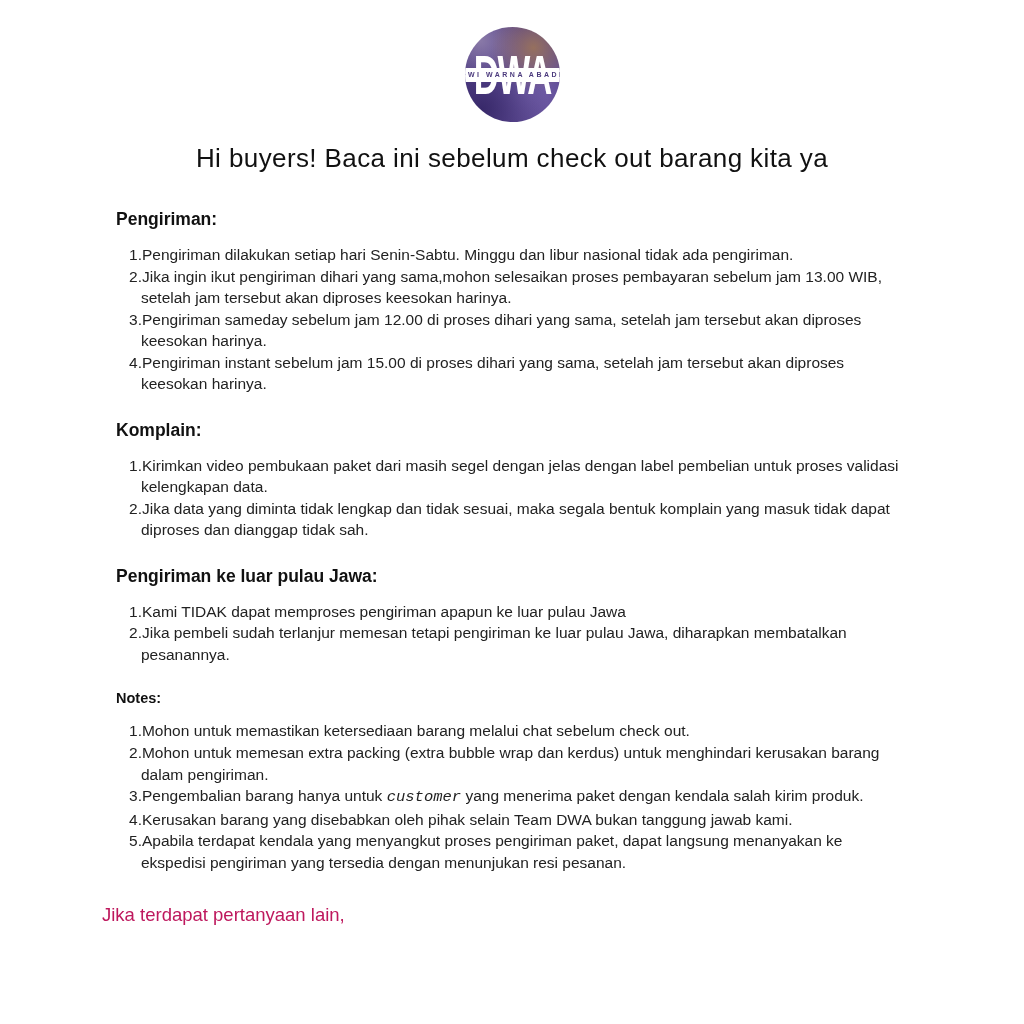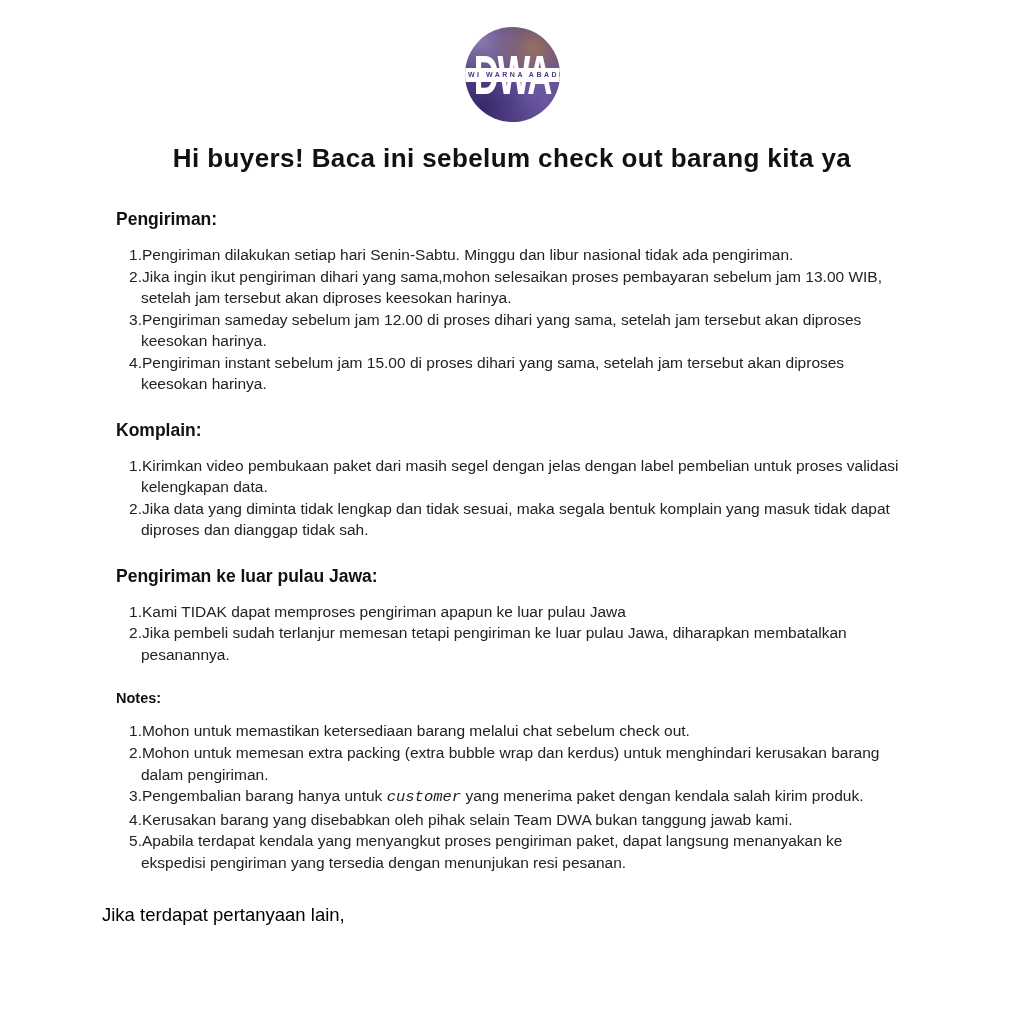--- a/index.html
+++ b/index.html
@@ -51,21 +51,21 @@
     letter-spacing:2.5px;
     color:#4b3a7d;
     white-space:nowrap;
   }
 
   
   .heading {
     margin:21px 60px 0;
     text-align:center;
     font-size:26px;
-    font-weight:bold;
+    font-weight:normal;
     letter-spacing:0.4px;
     color:#111111;
   }
 
   
   .content { margin:35px 104px 0 102px; }
   .doc-section h2 {
     margin:14px;
     font-size:17.5px;
     font-weight:bold;
@@ -87,21 +87,21 @@
     text-indent:-12px;
   }
   .doc-section li::before { content:counter(li) "."; }
   .doc-section em { font-style:italic;font-family:Liberation Mono, monospace; }
 
   
   .footer {
     margin:30px 104px 0 102px;
     font-size:18.5px;
     line-height:24px;
-    color:#000000;
+    color:#be185d;
   }
   .signature {
     margin:28px 104px 0 102px;
     font-size:17.5px;
     font-weight:bold;
     color:#111111;
   }
 </style>
 </head>
 <body>

